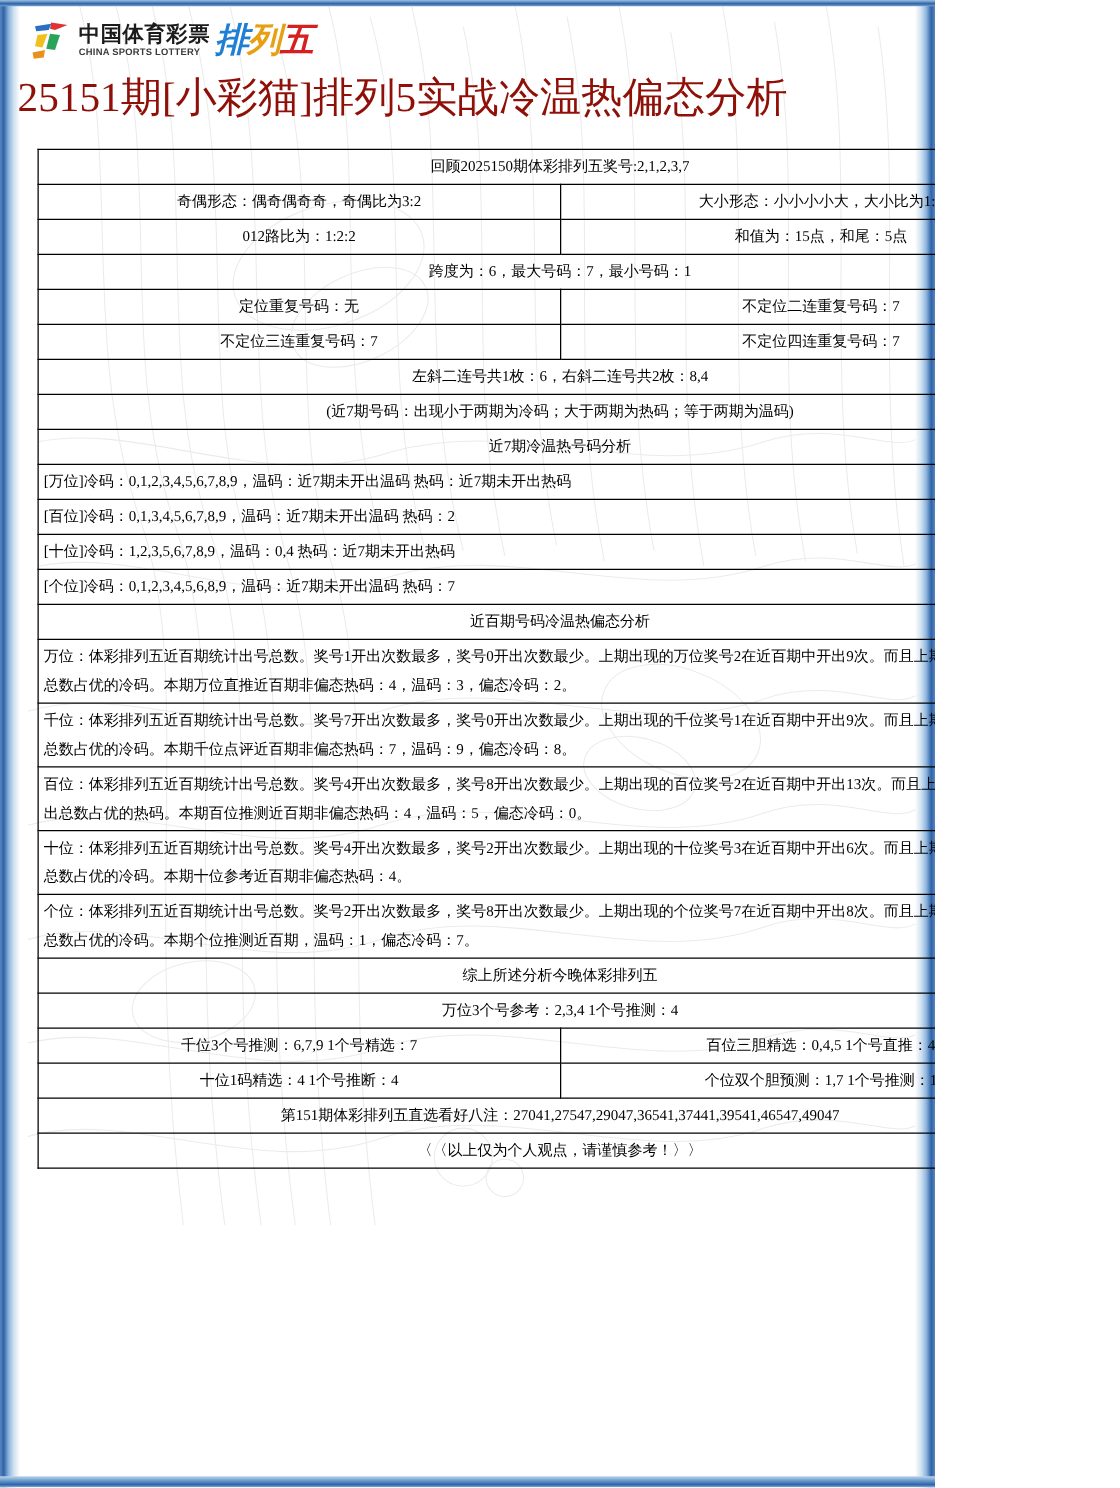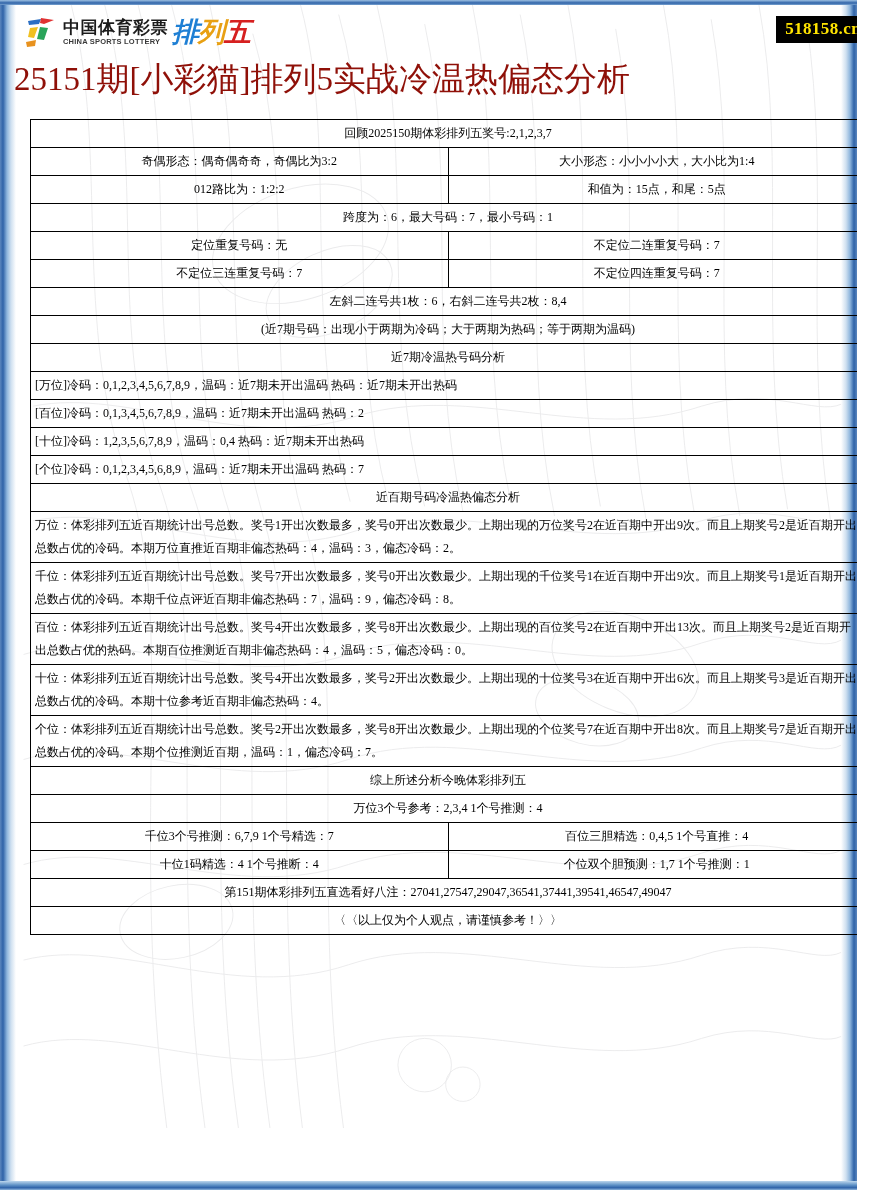--- a/index.html
+++ b/index.html
@@ -10,21 +10,21 @@
   body {
     width: 896px;
     height: 1190px;
     font-family: "Liberation Serif", "DejaVu Serif", serif;
     overflow: hidden;
   }
 
   
   #page {
     position: relative;
-    width: 857px;
+    width: 748px;
     height: 1190px;
     box-sizing: border-box;
     background:
       linear-gradient(to right,
         #5b86bd 0px, #2f63a8 3px, #8fb6dd 7px, #cfe0f0 11px,
         #ffffff 16px, #ffffff calc(100% - 16px),
         #cfe0f0 calc(100% - 11px), #8fb6dd calc(100% - 7px),
         #2f63a8 calc(100% - 3px), #5b86bd 100%);
     overflow: hidden;
   }

